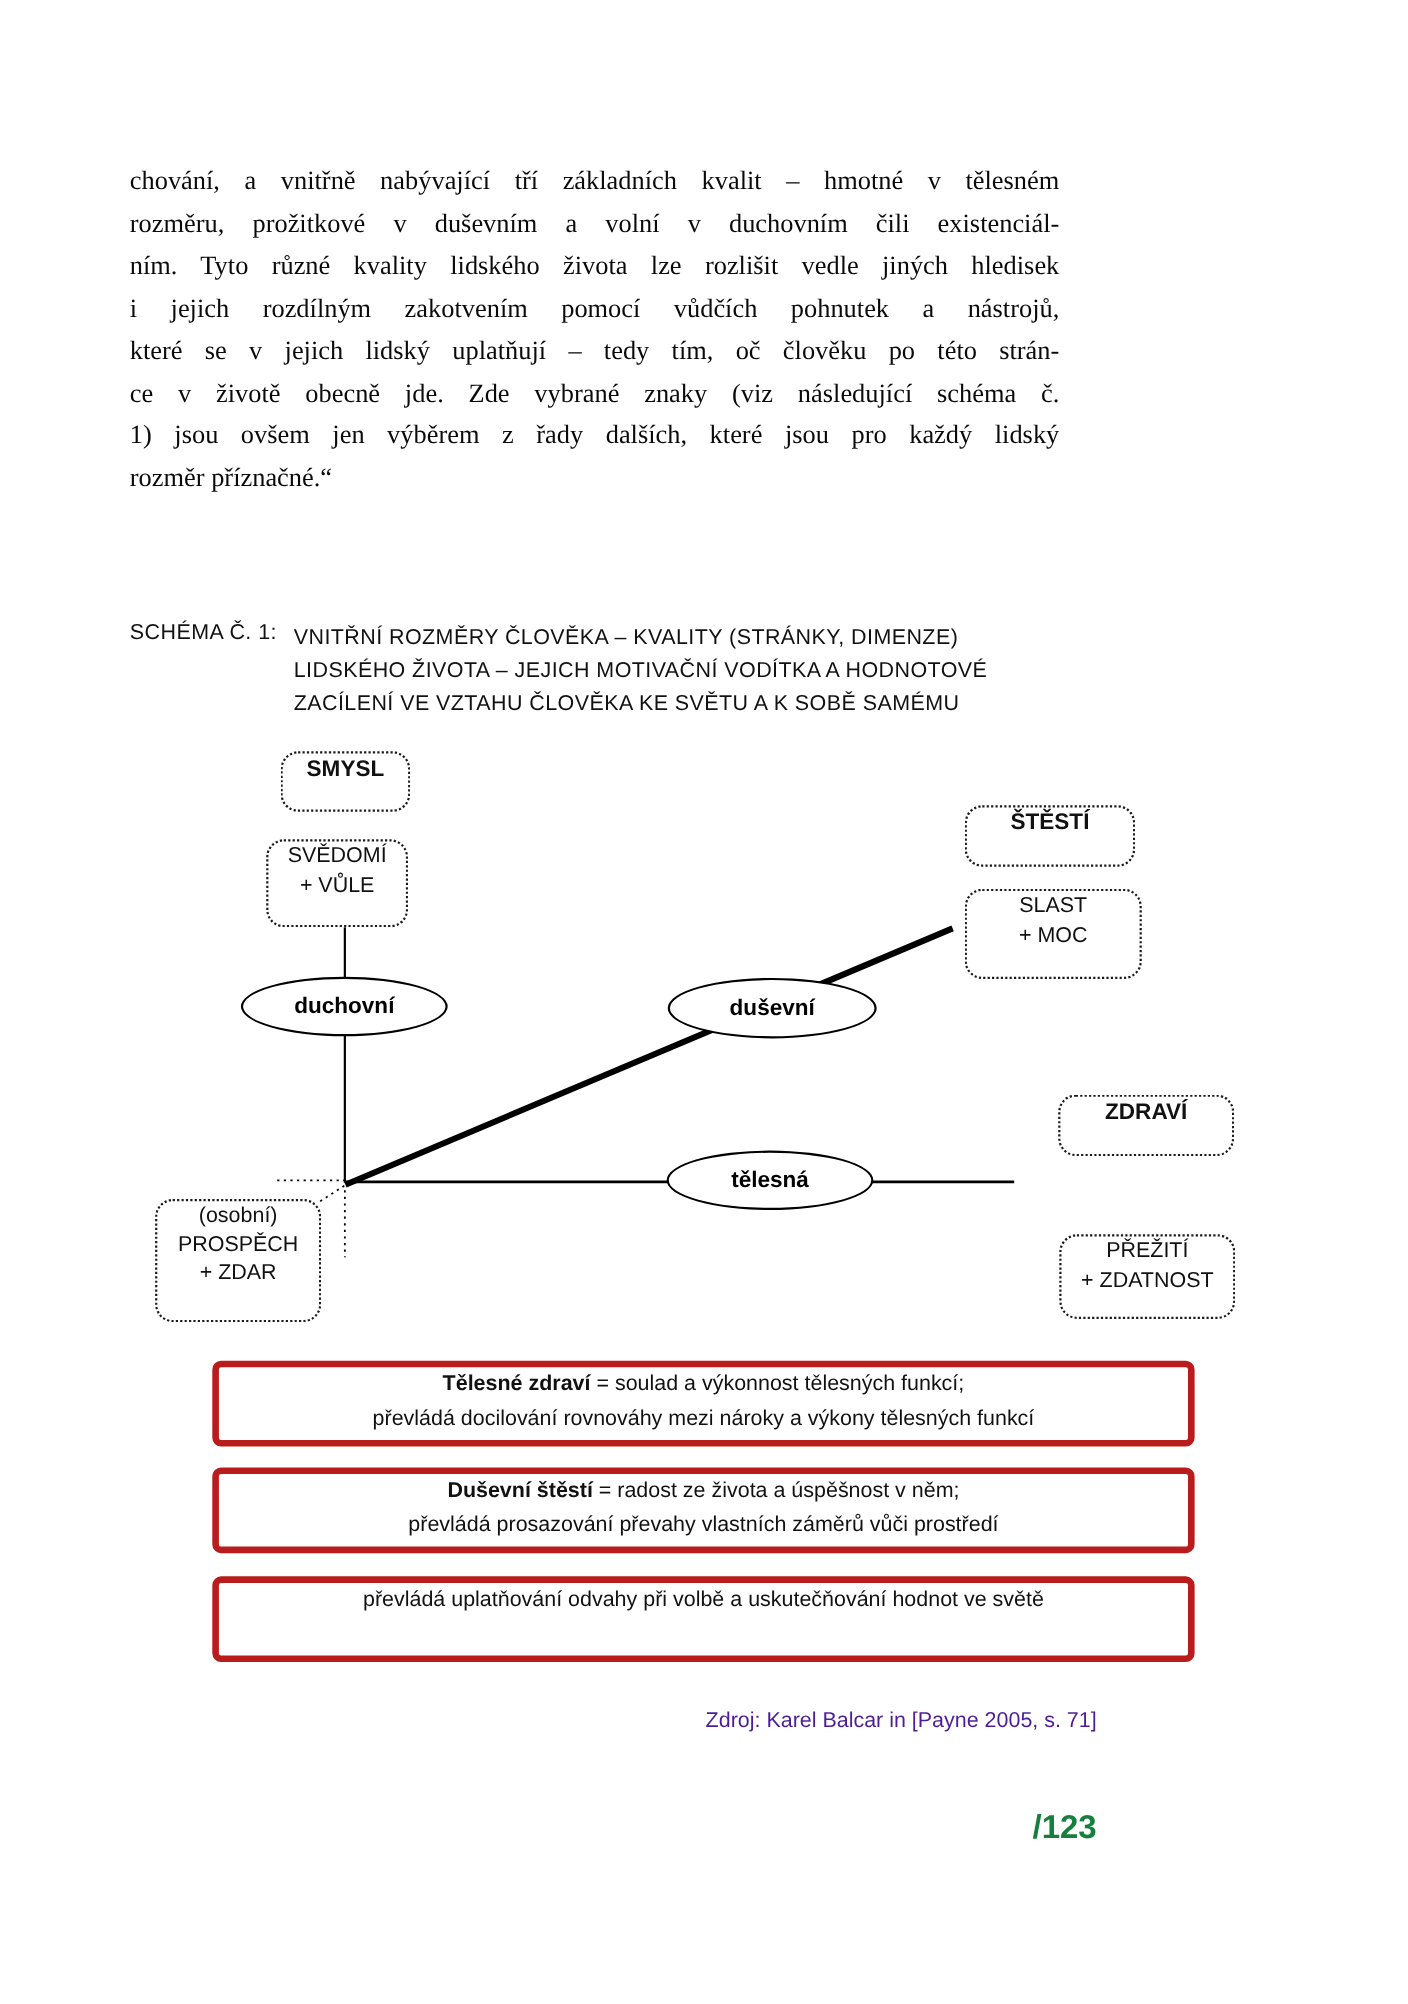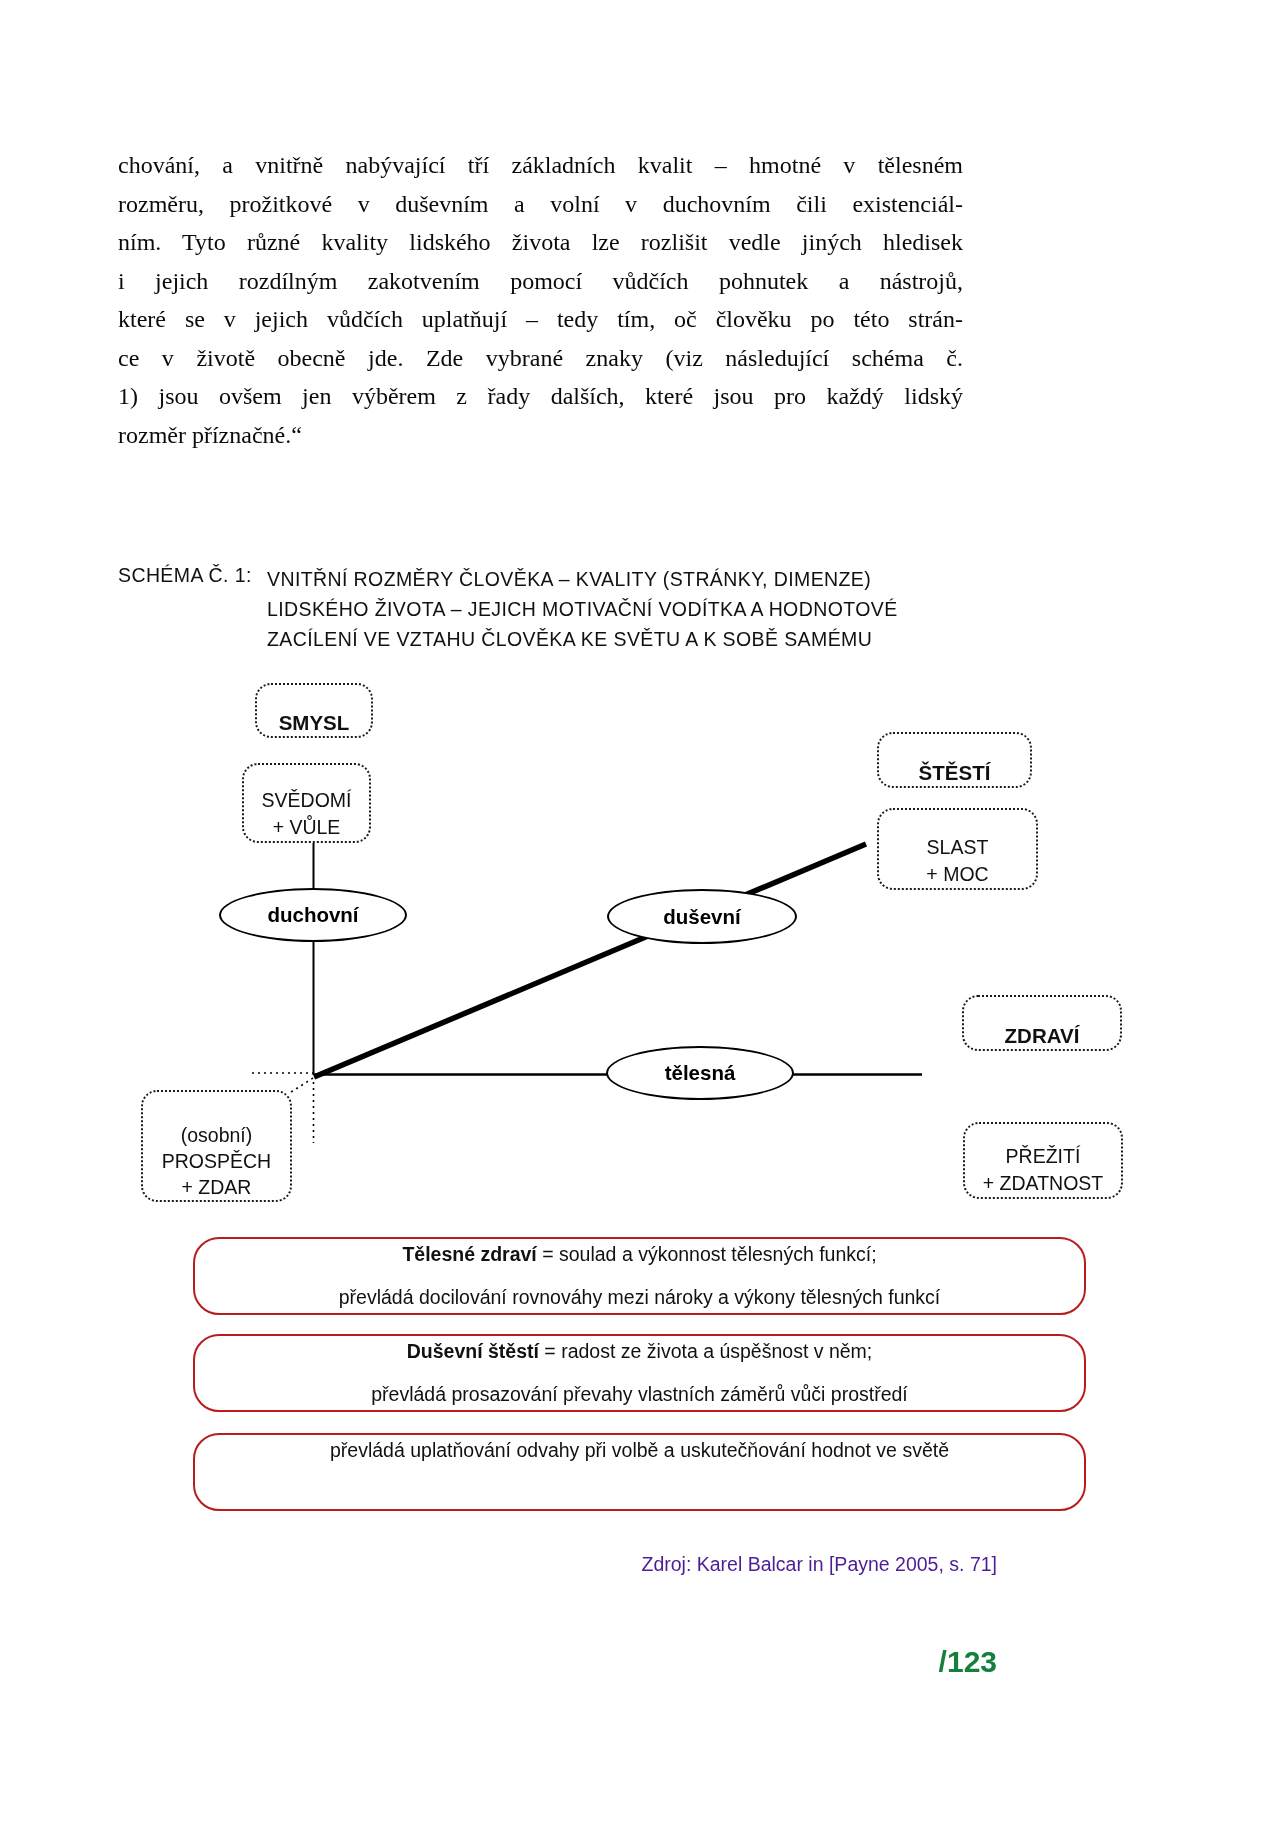--- a/index.html
+++ b/index.html
@@ -33,21 +33,21 @@
     position: absolute; left: 267px; top: 564px;
     font-size: 19.5px; line-height: 30px; letter-spacing: 0.4px; color: #111;
   }
   
   .dotted-box {
     position: absolute;
     border: 2px dotted #1a1a1a;
     border-radius: 16px;
     background: #fff;
     display: flex; flex-direction: column;
-    align-items: center; justify-content: flex-end;
+    align-items: center; justify-content: flex-start;
     font-size: 19.5px; line-height: 27px;
     text-align: center;
     box-sizing: border-box;
     color: #111;
   }
   .dotted-box.bold { font-weight: bold; font-size: 20.5px; }
   .ellipse {
     position: absolute;
     border: 2.5px solid #000;
     border-radius: 50%;
@@ -55,25 +55,25 @@
     display: flex; align-items: center; justify-content: center;
     font-weight: bold; font-size: 20.5px;
     box-sizing: border-box;
     z-index: 3;
   }
   .lines-svg { position: absolute; left: 0; top: 0; z-index: 2; pointer-events: none; }
   
   .def-box {
     position: absolute;
     left: 193px; width: 893px; height: 78px;
-    border: 2px solid #b91c1c;
-    border-radius: 26px;
+    border: 6px solid #b91c1c;
+    border-radius: 8px;
     box-sizing: border-box;
     display: flex; flex-direction: column;
-    align-items: center; justify-content: space-between;
+    align-items: center; justify-content: flex-start;
     font-size: 19.5px; line-height: 31px;
     text-align: center;
     color: #111;
     background: #fff;
   }
   .def-term { font-weight: bold; }
   
   .source-line {
     position: absolute; right: 163px; top: 1553px;
     font-size: 19.5px; color: #4c1d95;
@@ -90,21 +90,21 @@
 </head>
 <body>
 
 <div class="page">
 
   <div class="paragraph">
     <div class="jline">chování, a vnitřně nabývající tří základních kvalit – hmotné v tělesném</div>
     <div class="jline">rozměru, prožitkové v duševním a volní v duchovním čili existenciál-</div>
     <div class="jline">ním. Tyto různé kvality lidského života lze rozlišit vedle jiných hledisek</div>
     <div class="jline">i jejich rozdílným zakotvením pomocí vůdčích pohnutek a nástrojů,</div>
-    <div class="jline">které se v jejich vůdčích uplatňují – tedy tím, oč člověku po této strán-</div>
+    <div class="jline">které se v jejich lidský uplatňují – tedy tím, oč člověku po této strán-</div>
     <div class="jline">ce v životě obecně jde. Zde vybrané znaky (viz následující schéma č.</div>
     <div class="jline">1) jsou ovšem jen výběrem z řady dalších, které jsou pro každý lidský</div>
     <div class="jline last">rozměr příznačné.“</div>
   </div>
 
   <div class="schema-label">SCHÉMA Č. 1:</div>
   <div class="schema-lines">
     <div>VNITŘNÍ ROZMĚRY ČLOVĚKA – KVALITY (STRÁNKY, DIMENZE)</div>
     <div>LIDSKÉHO ŽIVOTA – JEJICH MOTIVAČNÍ VODÍTKA A HODNOTOVÉ</div>
     <div>ZACÍLENÍ VE VZTAHU ČLOVĚKA KE SVĚTU A K SOBĚ SAMÉMU</div>

